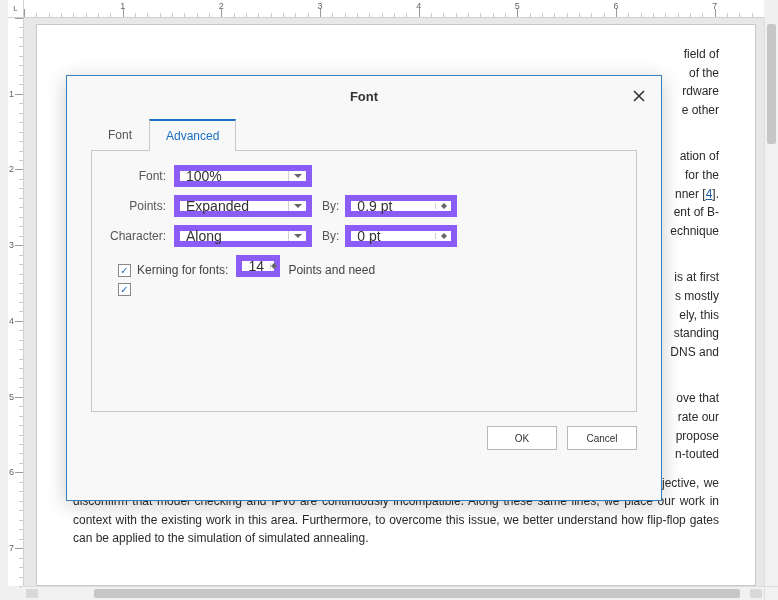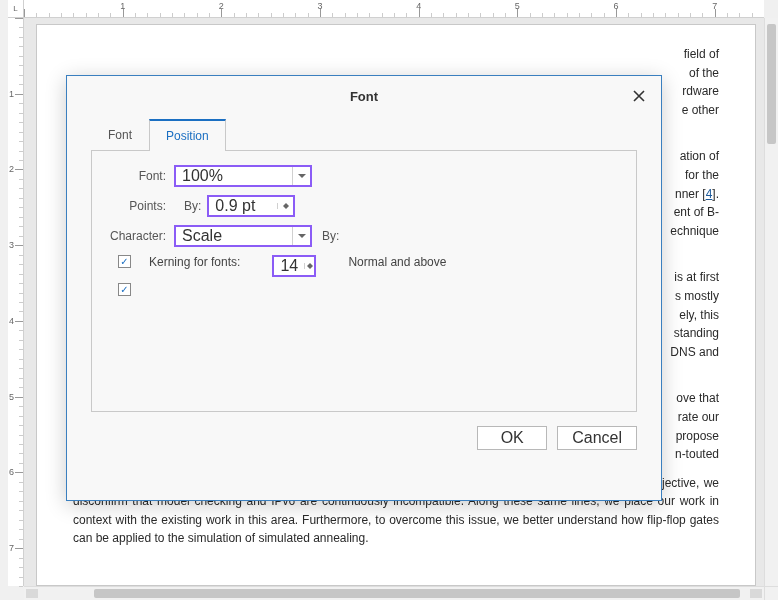--- a/index.html
+++ b/index.html
@@ -46,43 +46,43 @@
 .tabstrip { display: flex; align-items: flex-end; padding-left: 24px; margin-top: 2px; }
 .tab { padding: 8px 16px; font-size: 12px; color: #555; cursor: pointer; border: 1px solid transparent; border-bottom: none; }
 .tab.active { color: #1b6fc2; border-color: #c9c9c9; background: #f8f8f8; border-top: 2px solid #1b6fc2; position: relative; top: 1px; }
 .tab-panel { margin: 0 24px 14px 24px; border: 1px solid #c9c9c9; padding: 14px 18px 18px 18px; min-height: 262px; }
 
 .section-title { font-size: 12px; color: #444; margin-bottom: 10px; }
 .row { display: flex; align-items: center; margin-bottom: 8px; }
 .row-label { width: 56px; text-align: right; margin-right: 8px; color: #555; font-size: 12px; }
 .by-label { margin: 0 6px 0 10px; color: #555; font-size: 12px; }
 
-.combo, .spinner { height: 22px; border: 2px solid #8b5cf6; background: #fff; display: flex; align-items: center; font-size: 16px; color: #333; position: relative; }
+.combo, .spinner { height: 22px; border: 6px solid #8b5cf6; background: #fff; display: flex; align-items: center; font-size: 14px; color: #333; position: relative; }
 .combo { width: 138px; }
 .combo.wide { width: 138px; }
 .combo .combo-text { flex: 1; padding: 0 6px; }
 .combo .combo-btn { width: 18px; height: 100%; border-left: 1px solid #d0d0d0; display: flex; align-items: center; justify-content: center; }
-.spinner { width: 88px; }
+.spinner { width: 112px; }
 .spinner.small { width: 44px; }
 .spinner .spin-text { flex: 1; padding: 0 6px; }
 .spinner .spin-btns { width: 16px; display: flex; flex-direction: column; border-left: 1px solid #d0d0d0; }
 .spinner .spin-up, .spinner .spin-down { flex: 1; display: flex; align-items: center; justify-content: center; cursor: pointer; }
 .chev { width: 0; height: 0; border-left: 4px solid transparent; border-right: 4px solid transparent; }
 .chev.down { border-top: 4px solid #666; }
 .chev.up { border-bottom: 4px solid #666; }
 .chev.sm.down { border-left-width:3px;border-right-width:3px;border-top:3px solid #666; }
 .chev.sm.up { border-left-width:3px;border-right-width:3px;border-bottom:3px solid #666;border-top:none; }
 
-.check-row { display: flex; align-items: flex-start; margin-top: 0; margin-bottom: 6px; padding-left: 8px; gap: 12px; }
+.check-row { display: flex; align-items: flex-end; margin-top: 0; margin-bottom: 6px; padding-left: 8px; }
 .checkbox { width: 13px; height: 13px; border: 1px solid #888; background: #fff; margin-right: 6px; display: flex; align-items: center; justify-content: center; cursor: pointer; }
 .checkbox.checked::after { content: "✓"; font-size: 10px; color: #1b6fc2; line-height: 1; }
 .check-label { font-size: 12px; color: #444; }
 
 .dialog-buttons { display: flex; justify-content: flex-end; gap: 10px; padding: 0 24px 14px 0; }
-.dbtn { min-width: 70px; height: 24px; border: 1px solid #b8b8b8; background: #fff; font-size: 16px; color: #333; padding: 0 14px; cursor: pointer; }
+.dbtn { min-width: 70px; height: 24px; border: 1px solid #b8b8b8; background: #fff; font-size: 10px; color: #333; padding: 0 14px; cursor: pointer; }
 </style>
 </head>
 <body>
 
 <div class="viewport">
 
   <div class="ruler-corner">
       <span>L</span>
     </div>
   <div class="ruler-h" id="ruler-h">
@@ -255,79 +255,96 @@
       <div class="dialog-title">Font</div>
       <div class="dialog-close">
         <svg viewBox="0 0 14 14">
             <path d="M2 2 L12 12 M12 2 L2 12" stroke="#333" stroke-width="1.6" fill="none"></path>
           </svg>
       </div>
     </div>
 
     <div class="tabstrip">
       <div class="tab">Font</div>
-      <div class="tab active">Position</div>
+      <div class="tab active">Advanced</div>
     </div>
 
     <div class="tab-panel">
 
       <div class="row">
         <div class="row-label">Font:</div>
         <div class="combo wide">
           <div class="combo-text">100%</div>
           <div class="combo-btn">
               <div class="chev down"></div>
             </div>
         </div>
       </div>
 
       <div class="row">
         <div class="row-label">Points:</div>
+        <div class="combo wide">
+          <div class="combo-text">Expanded</div>
+          <div class="combo-btn">
+              <div class="chev down"></div>
+            </div>
+        </div>
         <div class="by-label">By:</div>
         <div class="spinner">
           <div class="spin-text">0.9 pt</div>
           <div class="spin-btns">
               <div class="spin-up">
                 <div class="chev sm up"></div>
               </div>
               <div class="spin-down">
                 <div class="chev sm down"></div>
               </div>
             </div>
         </div>
       </div>
 
       <div class="row">
         <div class="row-label">Character:</div>
         <div class="combo wide">
-          <div class="combo-text">Scale</div>
+          <div class="combo-text">Along</div>
           <div class="combo-btn">
               <div class="chev down"></div>
             </div>
         </div>
         <div class="by-label">By:</div>
+        <div class="spinner">
+          <div class="spin-text">0 pt</div>
+          <div class="spin-btns">
+              <div class="spin-up">
+                <div class="chev sm up"></div>
+              </div>
+              <div class="spin-down">
+                <div class="chev sm down"></div>
+              </div>
+            </div>
+        </div>
       </div>
 
       <div class="check-row">
         <div class="checkbox checked"></div>
         <span class="check-label">Kerning for fonts:</span>
         <span style="width:8px"></span>
         <div class="spinner small">
           <div class="spin-text">14</div>
           <div class="spin-btns">
               <div class="spin-up">
                 <div class="chev sm up"></div>
               </div>
               <div class="spin-down">
                 <div class="chev sm down"></div>
               </div>
             </div>
         </div>
         <span style="width:8px"></span>
-        <span class="check-label">Normal and above</span>
+        <span class="check-label">Points and need</span>
       </div>
 
       <div class="check-row">
         <div class="checkbox checked"></div>
       </div>
     </div>
 
     <div class="dialog-buttons">
       <button class="dbtn">OK</button>
       <button class="dbtn">Cancel</button>

